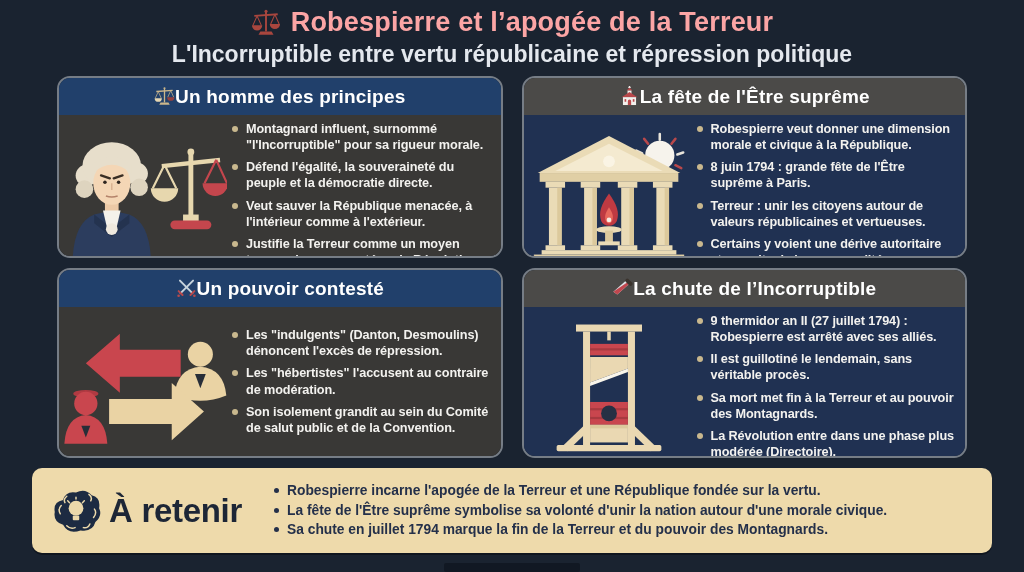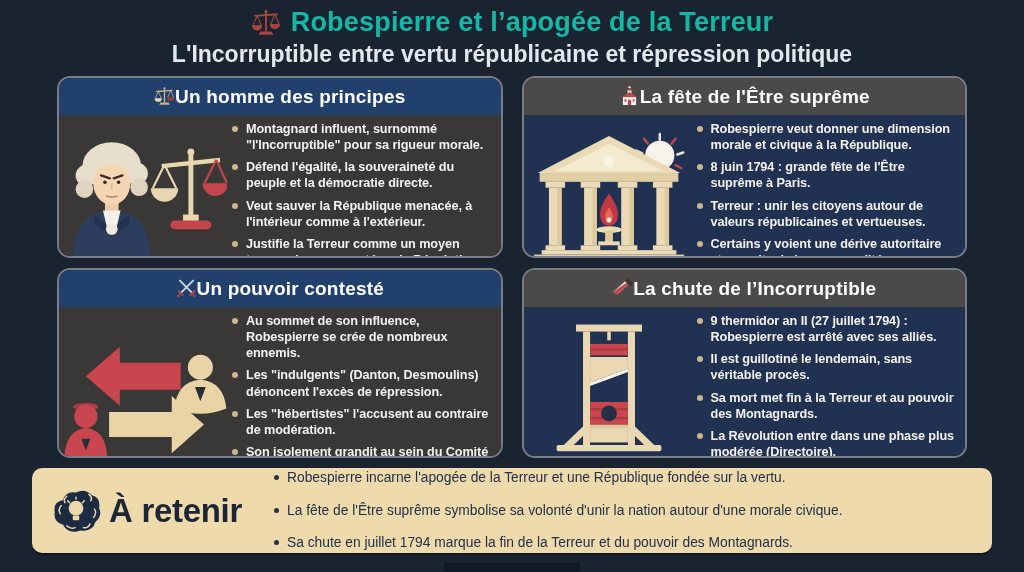--- a/index.html
+++ b/index.html
@@ -7,21 +7,21 @@
     width:1024px;height:572px;overflow:hidden;
     background:#1a2330;
     font-family:"Liberation Sans", sans-serif;
     position:relative;
   }
   .page{width:1024px;height:572px;position:relative;}
 
   
   .header{height:72px;text-align:center;padding-top:7px;box-sizing:border-box;}
   .title-row{display:flex;justify-content:center;align-items:center;gap:10px;}
-  .title{font-size:27px;font-weight:700;color:#14b8a6;letter-spacing:.2px;}
+  .title{font-size:27px;font-weight:700;color:#fca5a5;letter-spacing:.2px;}
   .subtitle{font-size:23px;font-weight:600;color:#e4e8ee;margin-top:3px;}
 
   
   .grid{
     display:grid;grid-template-columns:1fr 1fr;grid-template-rows:182px 190px;
     column-gap:19px;row-gap:10px;margin:4px 57px 0;
   }
   .card{
     border-radius:13px;overflow:hidden;display:flex;flex-direction:column;
     border:2px solid rgba(195,200,206,.55);
@@ -50,22 +50,22 @@
   
   .summary{
     margin:10px 32px 0;height:85px;background:#eedaab;border-radius:10px;
     display:flex;align-items:center;box-sizing:border-box;padding:0 14px 0 16px;
     box-shadow:0 2px 0 rgba(0,0,0,.35);
   }
   .summary-left{display:flex;align-items:center;gap:5px;width:222px;flex-shrink:0;}
   .summary-title{font-size:33px;font-weight:700;color:#1d2636;letter-spacing:-.3px;}
   ul.summary-bullets{list-style:none;margin:0;padding:0;flex:1;}
   ul.summary-bullets li{
-    position:relative;padding-left:17px;margin:15px 0;
-    color:#24304a;font-size:13.8px;font-weight:400;line-height:1.28;
+    position:relative;padding-left:17px;margin:2px 0;
+    color:#24304a;font-size:13.8px;font-weight:700;line-height:1.28;
   }
   ul.summary-bullets li::before{
     content:"";position:absolute;left:4px;top:6px;width:5px;height:5px;border-radius:50%;
     background:#24304a;
   }
 
   .footer-tab{position:absolute;left:444px;top:563px;width:136px;height:9px;background:#111823;border-radius:2px;}
 
   .hicon{display:inline-flex;align-items:center;}
 </style>
@@ -260,21 +260,20 @@
             <path d="M30 48 L68 15 L68 33 L136 33 L136 63 L68 63 L68 81 Z" fill="#c9464e"></path>
 
             <circle cx="158" cy="38" r="14" fill="#ead3a4"></circle>
             <path d="M129 84 Q132 54 158 52 Q184 54 187 84 Q158 96 129 84 Z" fill="#ead3a4"></path>
             <path d="M152 60 L164 60 L158 76 Z" fill="#282e38"></path>
 
             <path d="M162 102 L126 70 L126 88 L56 88 L56 116 L126 116 L126 134 Z" fill="#ead3a4"></path>
           </svg>
         </div>
         <ul class="bullets">
-          <li>Au sommet de son influence, Robespierre se crée de nombreux ennemis.</li>
           <li>Les "indulgents" (Danton, Desmoulins) dénoncent l'excès de répression.</li>
           <li>Les "hébertistes" l'accusent au contraire de modération.</li>
           <li>Son isolement grandit au sein du Comité de salut public et de la Convention.</li>
         </ul>
       </div>
     </section>
 
     <section class="card card--gray">
       <div class="card-header">
         <span class="hicon">

